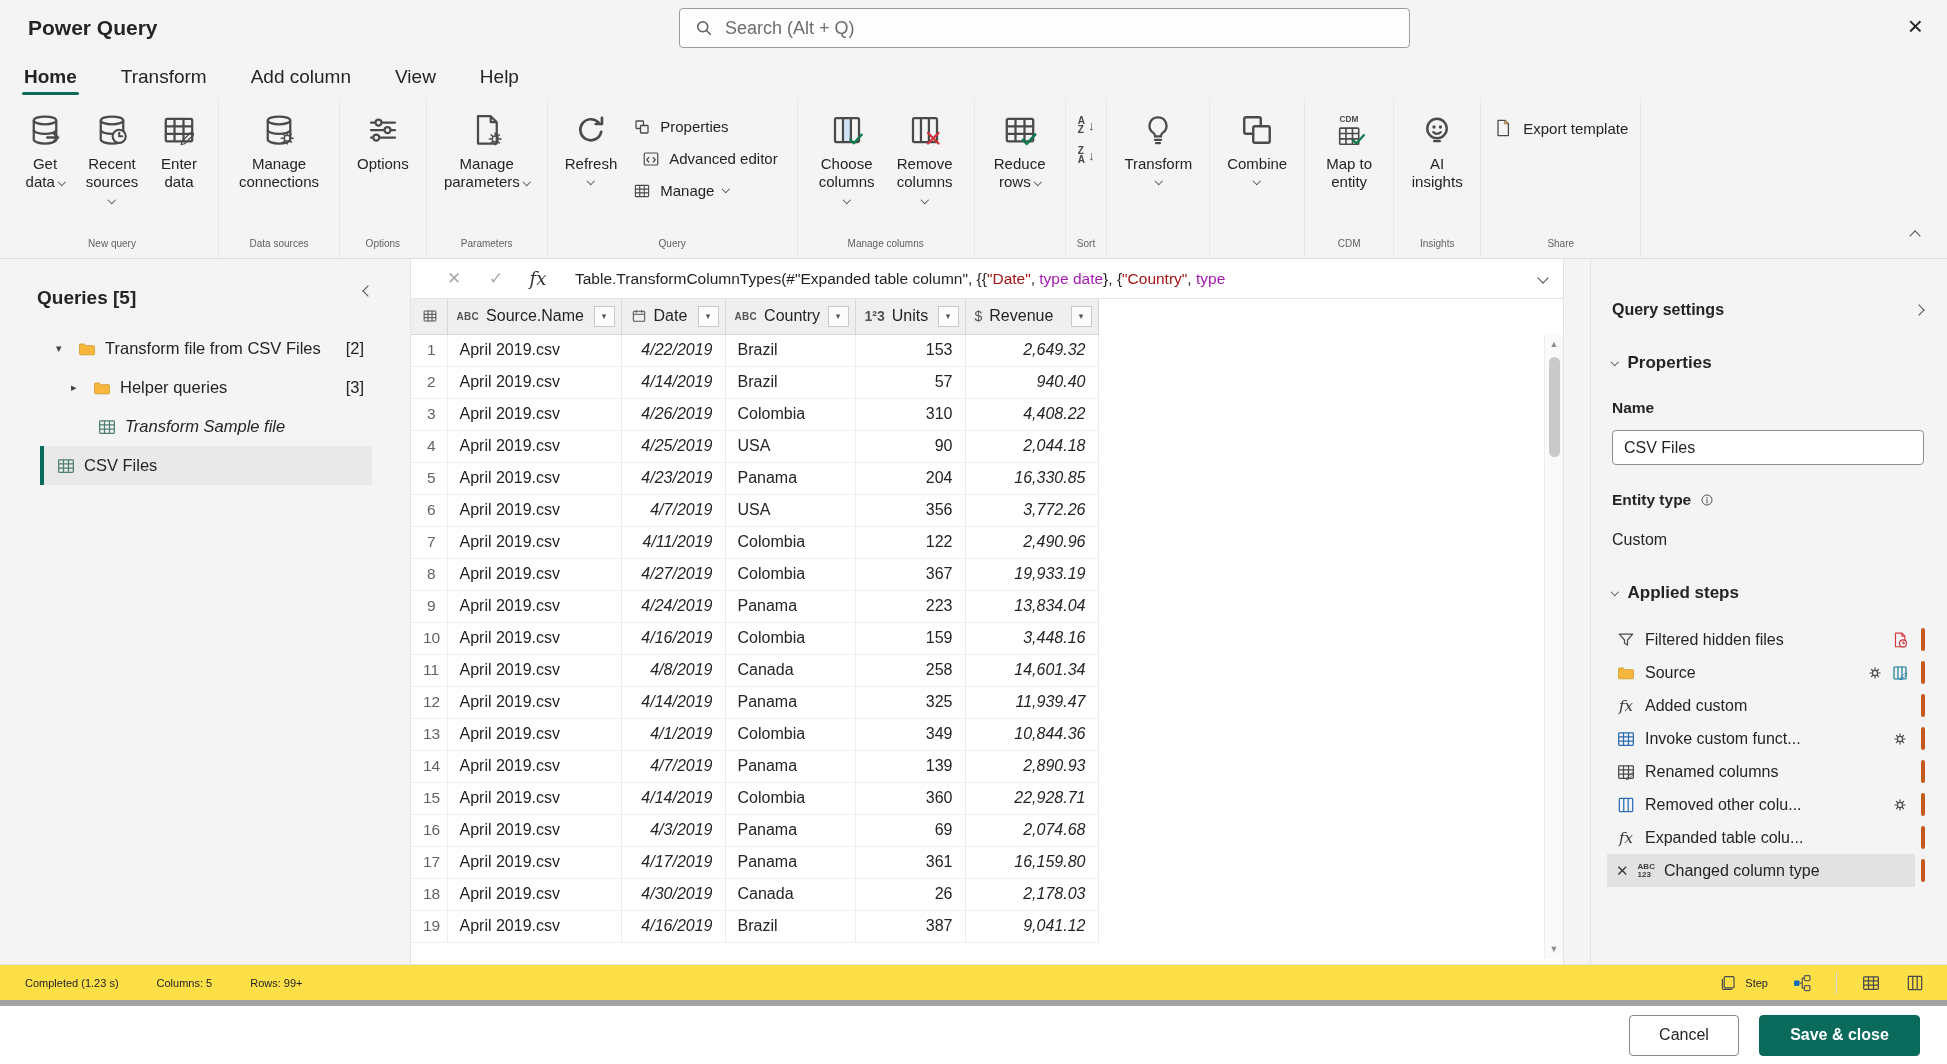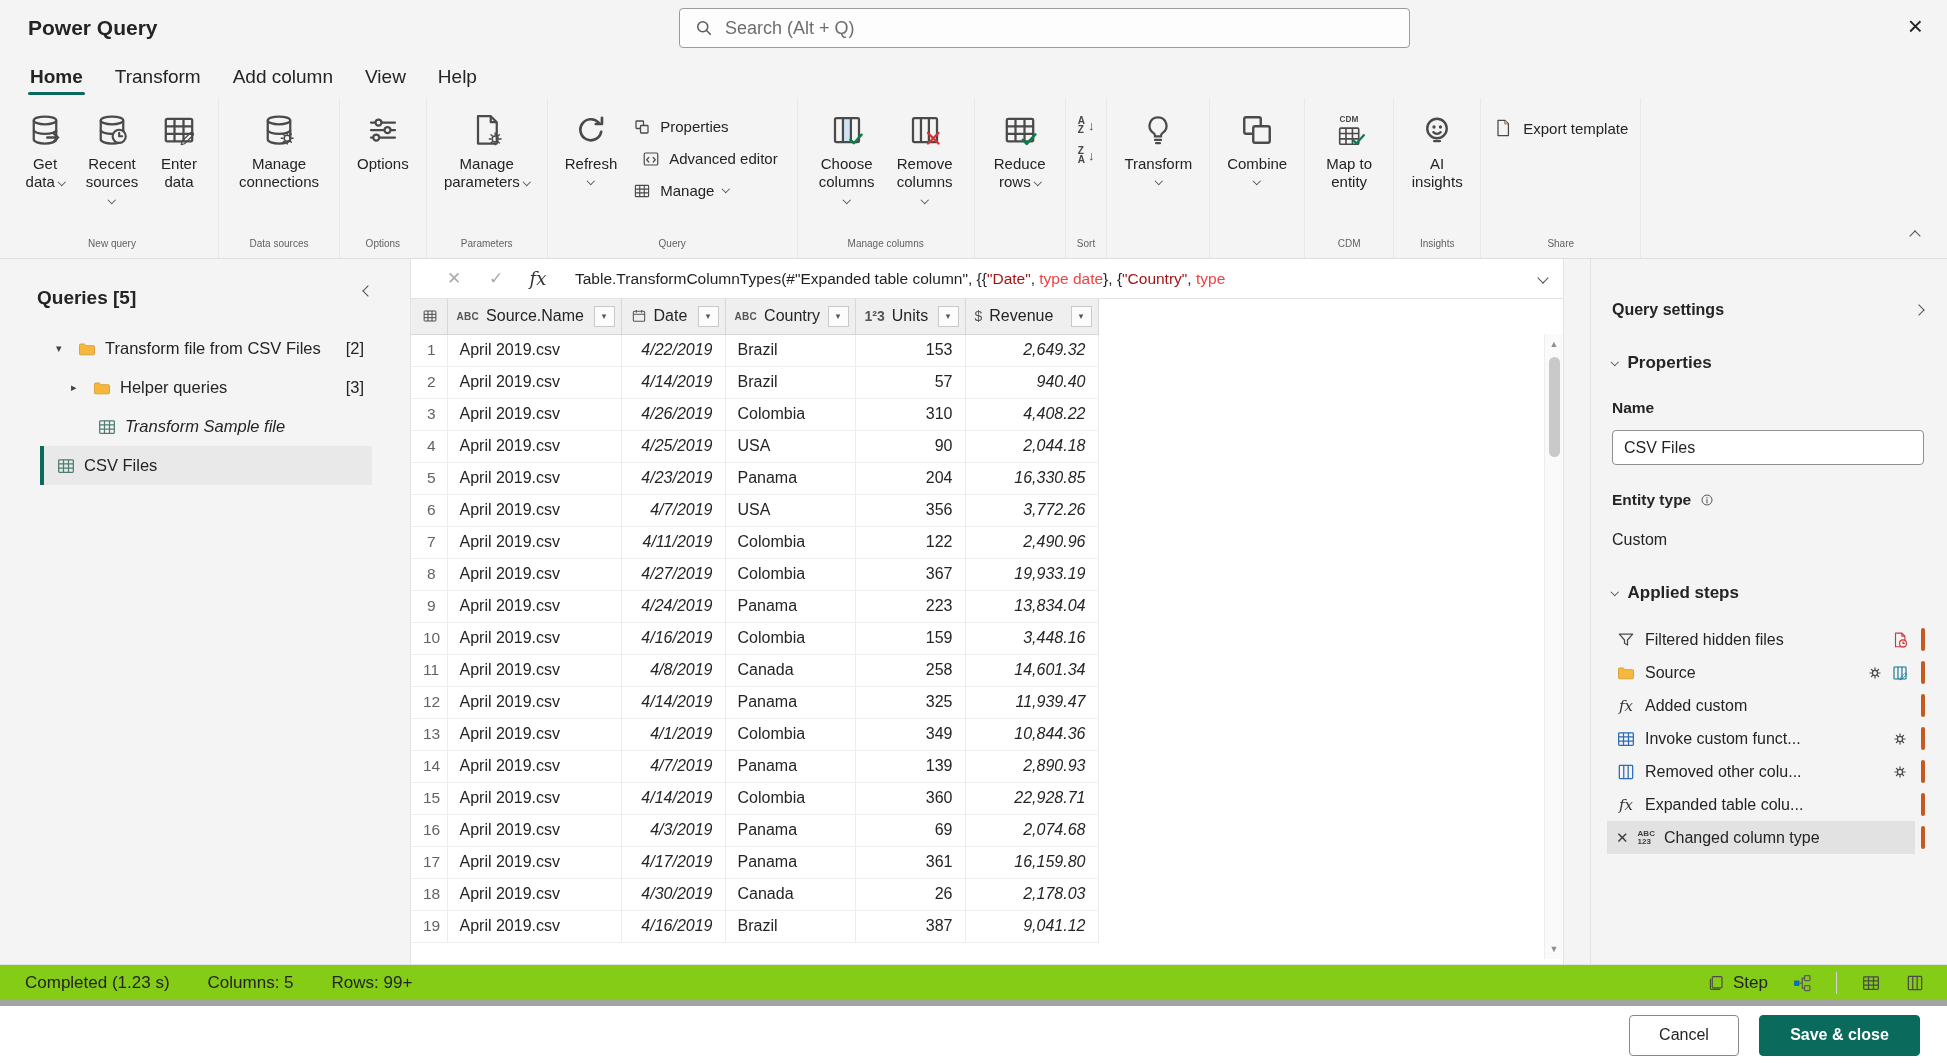--- a/index.html
+++ b/index.html
@@ -18,21 +18,21 @@
 
   
   .titlebar{height:56px;position:relative;display:flex;align-items:center;padding:0 28px;flex:none;}
   .app-title{font-size:21px;font-weight:600;}
   .searchbox{position:absolute;left:679px;top:8px;width:731px;height:40px;background:#fdfdfd;border:1px solid #9b9b9b;border-radius:4px;display:flex;align-items:center;gap:11px;padding:0 14px;}
   .searchbox input{flex:1;border:none;outline:none;background:transparent;font-size:18px;color:var(--text);}
   .searchbox input::placeholder{color:#6e6e6e;}
   .close-btn{position:absolute;right:24px;top:13px;font-size:26px;line-height:1;color:#242424;}
 
   
-  .tabsrow{height:42px;display:flex;gap:32px;padding-left:30px;flex:none;}
+  .tabsrow{height:42px;display:flex;gap:44px;padding-left:24px;flex:none;}
   .tab{display:flex;align-items:center;font-size:19px;position:relative;}
   .tab.active{font-weight:700;}
   .tab.active::after{content:"";position:absolute;left:-2px;right:-2px;bottom:3px;height:3px;border-radius:2px;background:var(--accent);}
 
   
   .ribbon{height:161px;border-bottom:1px solid #dedede;display:flex;position:relative;padding-left:6px;flex:none;}
   .rgroup{display:flex;flex-direction:column;border-right:1px solid #e8e8e8;}
   .rbtns{display:flex;align-items:flex-start;gap:4px;padding:10px 12px 0;flex:1;}
   .rgroup-label{font-size:10px;color:var(--muted);text-align:center;padding-bottom:9px;white-space:nowrap;}
   .rbtn{display:flex;flex-direction:column;align-items:center;gap:5px;padding:2px 5px;}
@@ -70,21 +70,21 @@
   .qlabel.italic{font-style:italic;}
 
   
   .center{flex:1;min-width:0;background:#fff;display:flex;flex-direction:column;border-left:1px solid var(--border);border-right:1px solid var(--border);}
   .formula-bar{height:40px;flex:none;display:flex;align-items:center;border-bottom:1px solid var(--border);position:relative;padding-left:22px;}
   .fb-ic{width:42px;text-align:center;font-size:17px;}
   .fb-x,.fb-check{color:#ababab;}
   .fb-fx{font-family:"DejaVu Serif",serif;font-style:italic;font-size:18px;color:#333;width:42px;text-align:center;}
   .formula-text{margin-left:16px;font-family:"DejaVu Sans Mono",monospace;font-size:15.5px;white-space:pre;overflow:hidden;color:#1f1f1f;}
   .seg-string{color:#a31515;}
-  .seg-keyword{color:#ef4444;}
+  .seg-keyword{color:#a21caf;}
   .fb-chev{position:absolute;right:16px;top:15px;}
 
   .grid-area{flex:1;position:relative;overflow:hidden;}
   table.grid{border-collapse:collapse;table-layout:fixed;width:687px;}
   .grid thead th{height:35px;background:#efefef;border:1px solid #d7d7d7;border-top:none;font-weight:400;padding:0;}
   .grid thead th:first-child{border-left:none;}
   .hcell{display:flex;align-items:center;gap:7px;padding:0 6px 0 9px;font-size:16px;}
   .type-ic{font-size:10px;color:#555;letter-spacing:.3px;font-weight:700;flex:none;}
   .units-ic{font-size:14px;font-weight:700;color:#555;}
   .cur-ic{font-size:14px;font-weight:400;color:#555;}
@@ -113,21 +113,21 @@
   .step-row{height:33px;display:flex;align-items:center;gap:9px;margin:0 32px 0 16px;padding:0 6px 0 9px;position:relative;font-size:16px;white-space:nowrap;}
   .step-row.selected{background:#e2e2e2;}
   .step-bar{position:absolute;right:-10px;top:5px;width:4px;height:23px;border-radius:2px;background:var(--stepbar);}
   .step-trail{margin-left:auto;display:flex;align-items:center;gap:7px;}
   .fx{font-family:"DejaVu Serif",serif;font-style:italic;font-size:15px;color:#333;width:20px;text-align:center;flex:none;}
   .abc123{display:flex;flex-direction:column;font-size:8px;line-height:8px;font-weight:700;color:#3d3d3d;flex:none;}
   .step-x{font-size:15px;color:#3d3d3d;flex:none;}
   .step-label{overflow:hidden;text-overflow:ellipsis;}
 
   
-  .status{height:36px;flex:none;border-top:1px solid #e2e2e2;background:#84cc16;display:flex;align-items:center;gap:38px;padding:0 22px 0 25px;font-size:17px;}
+  .status{height:36px;flex:none;border-top:1px solid #e2e2e2;background:#fde047;display:flex;align-items:center;gap:38px;padding:0 22px 0 25px;font-size:11px;}
   .status-right{margin-left:auto;display:flex;align-items:center;gap:24px;}
   .step-btn{display:flex;align-items:center;gap:8px;}
   .sdivider{width:1px;height:22px;background:#d4d4d4;}
 
   
   .footer{height:64px;flex:none;background:#fff;border-top:6px solid #a3a3a3;display:flex;align-items:center;justify-content:flex-end;gap:20px;padding-right:27px;}
   .btn{height:41px;border-radius:4px;font-size:16px;display:flex;align-items:center;justify-content:center;}
   .btn-cancel{width:110px;background:#fff;border:1px solid #8a8886;color:var(--text);}
   .btn-save{width:161px;background:var(--accent);border:1px solid var(--accent);color:#fff;font-weight:600;}
 
@@ -839,20 +839,30 @@
             </svg>
           <span class="step-label">Invoke custom funct...</span>
           <span class="step-trail">
             <svg class="ic18" viewBox="0 0 24 24">
                 <use href="#sym-gear"></use>
               </svg>
           </span>
           <span class="step-bar"></span>
         </div>
         <div class="step-row">
+          <svg class="ic20" viewBox="0 0 24 24">
+              <use href="#sym-table"></use>
+              <g transform="translate(10,10) scale(0.58)">
+                <use href="#sym-pencil"></use>
+              </g>
+            </svg>
+          <span class="step-label">Renamed columns</span>
+          <span class="step-bar"></span>
+        </div>
+        <div class="step-row">
           <svg class="ic20" viewBox="0 0 24 24" style="color:#2b6cb3">
               <use href="#sym-columns"></use>
             </svg>
           <span class="step-label">Removed other colu...</span>
           <span class="step-trail">
             <svg class="ic18" viewBox="0 0 24 24">
                 <use href="#sym-gear"></use>
               </svg>
           </span>
           <span class="step-bar"></span>

